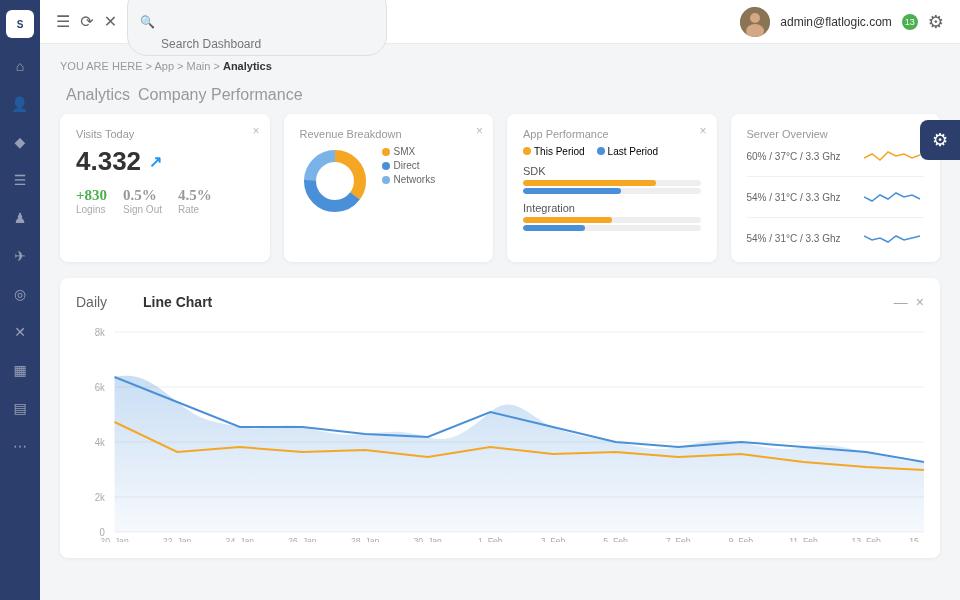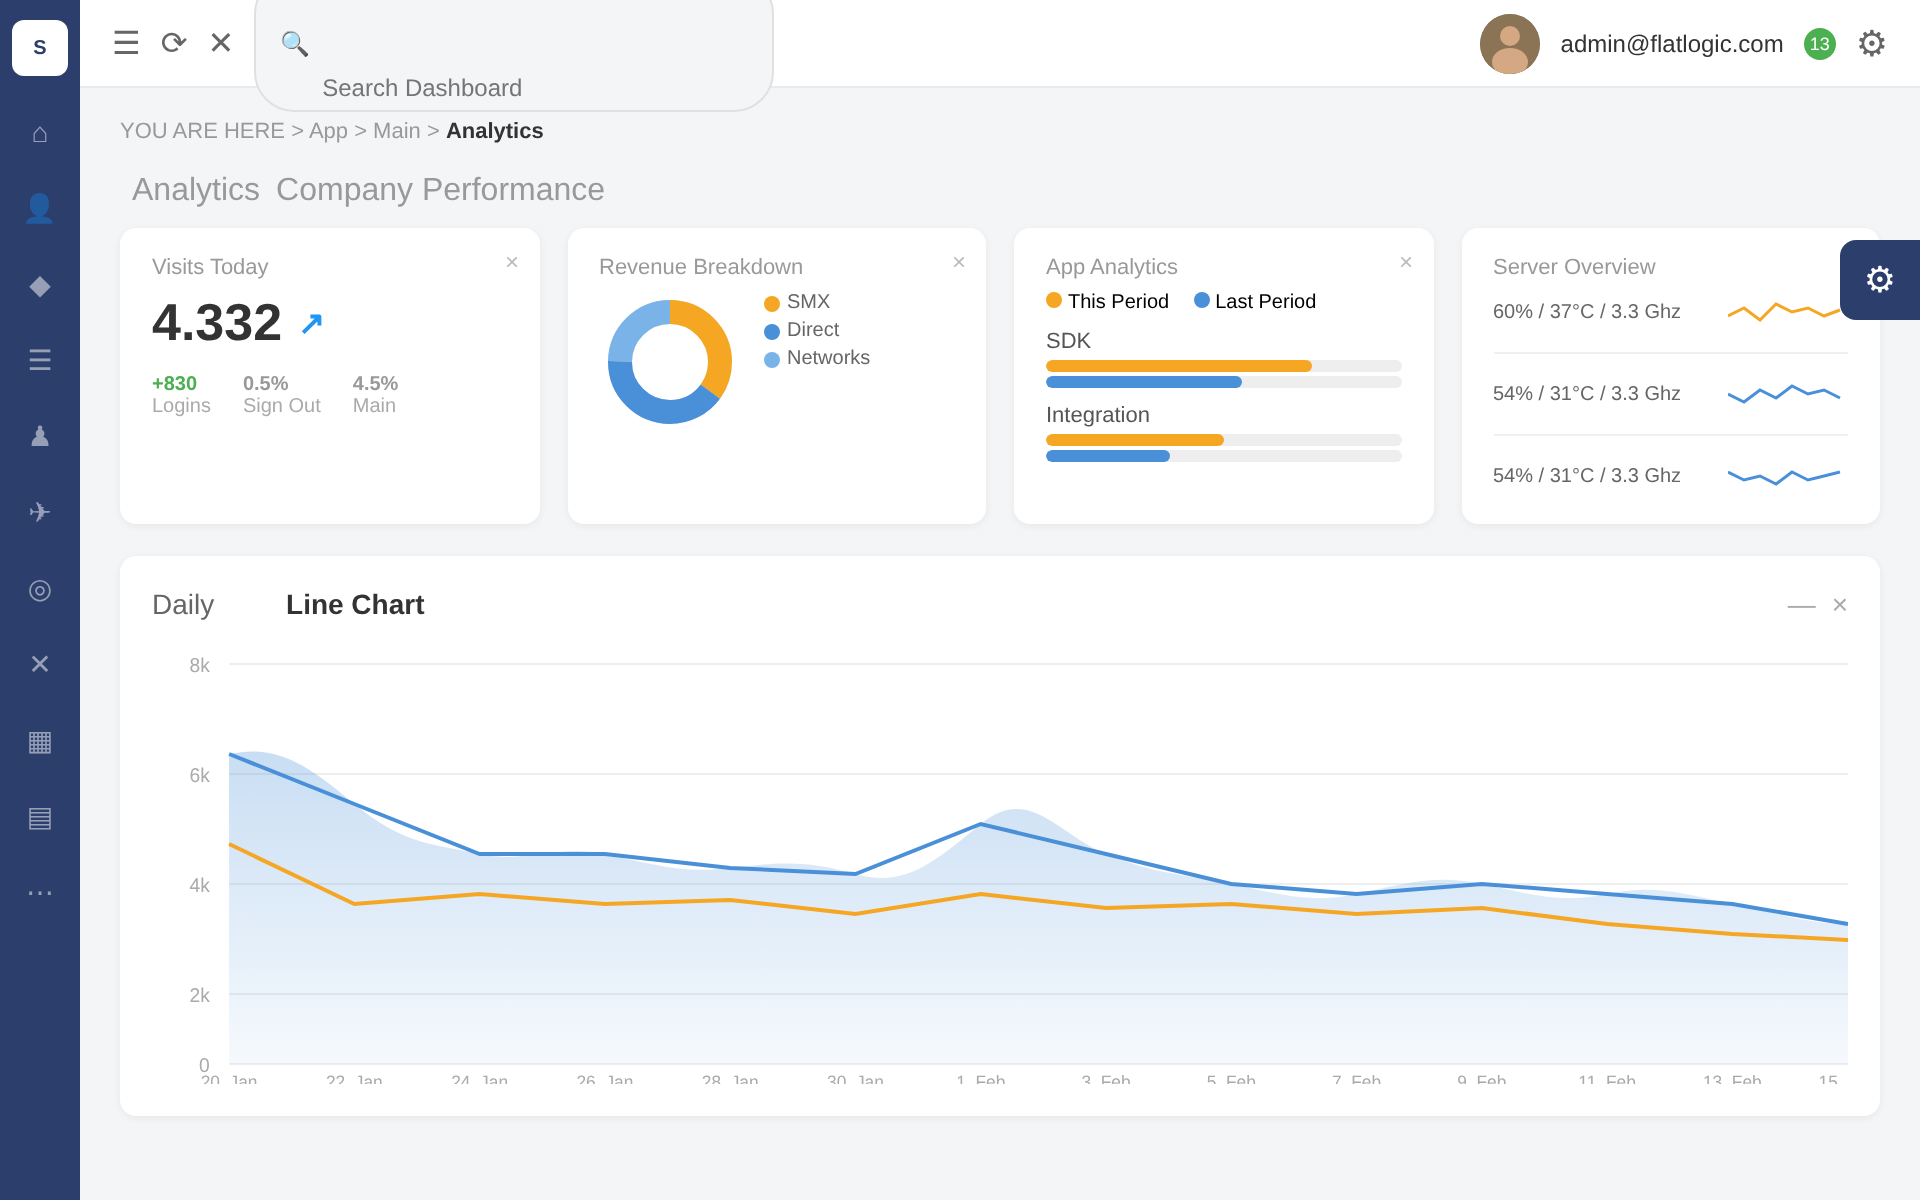--- a/index.html
+++ b/index.html
@@ -37,21 +37,21 @@
 
     
     .cards-row { display: flex; gap: 14px; margin-bottom: 16px; }
     .card { background: #fff; border-radius: 8px; padding: 14px 16px; flex: 1; position: relative; box-shadow: 0 1px 4px rgba(0,0,0,0.06); }
     .card-close { position: absolute; top: 10px; right: 10px; color: #bbb; font-size: 12px; cursor: pointer; }
     .card-title { font-size: 11px; color: #999; margin-bottom: 6px; }
     .card-value { font-size: 26px; font-weight: 700; color: #333; display: flex; align-items: center; gap: 8px; }
     .card-arrow { color: #2196f3; font-size: 16px; }
     .card-stats { display: flex; gap: 16px; margin-top: 10px; }
     .stat-item { }
-    .stat-value { font-size: 10px; font-weight: 600; color: #4caf50; }
+    .stat-value { font-size: 15px; font-weight: 600; color: #4caf50; font-family: Liberation Serif, serif; }
     .stat-label { font-size: 10px; color: #aaa; }
 
     
     .revenue-card { min-width: 180px; }
     .donut-container { display: flex; align-items: flex-start; gap: 12px; }
     .legend-item { display: flex; align-items: center; gap: 4px; font-size: 10px; color: #666; margin-bottom: 3px; }
     .legend-dot { width: 8px; height: 8px; border-radius: 50%; }
 
     
     .perf-card { min-width: 200px; }
@@ -148,21 +148,21 @@
           <div class="stat-item">
             <div class="stat-value">+830</div>
             <div class="stat-label">Logins</div>
           </div>
           <div class="stat-item">
             <div class="stat-value" style="color:#999;">0.5%</div>
             <div class="stat-label">Sign Out</div>
           </div>
           <div class="stat-item">
             <div class="stat-value" style="color:#999;">4.5%</div>
-            <div class="stat-label">Main</div>
+            <div class="stat-label">Rate</div>
           </div>
         </div>
       </div>
 
       <div class="card revenue-card">
         <span class="card-close">×</span>
         <div class="card-title">Revenue Breakdown</div>
         <div class="donut-container">
           <svg width="70" height="70" viewBox="0 0 70 70">
             <circle cx="35" cy="35" r="25" fill="none" stroke="#eee" stroke-width="12"></circle>
@@ -185,21 +185,21 @@
             <div class="legend-item">
               <span class="legend-dot" style="background:#7ab3e8;"></span>
               <span>Networks</span>
             </div>
           </div>
         </div>
       </div>
 
       <div class="card perf-card">
         <span class="card-close">×</span>
-        <div class="card-title">App Analytics</div>
+        <div class="card-title">App Performance</div>
         <div class="perf-period">
           <span>
             <span class="period-dot" style="background:#f5a623;"></span>This Period
           </span>
           <span>
             <span class="period-dot" style="background:#4a90d9;"></span>Last Period
           </span>
         </div>
         <div class="perf-item">
           <div class="perf-label">SDK</div>

